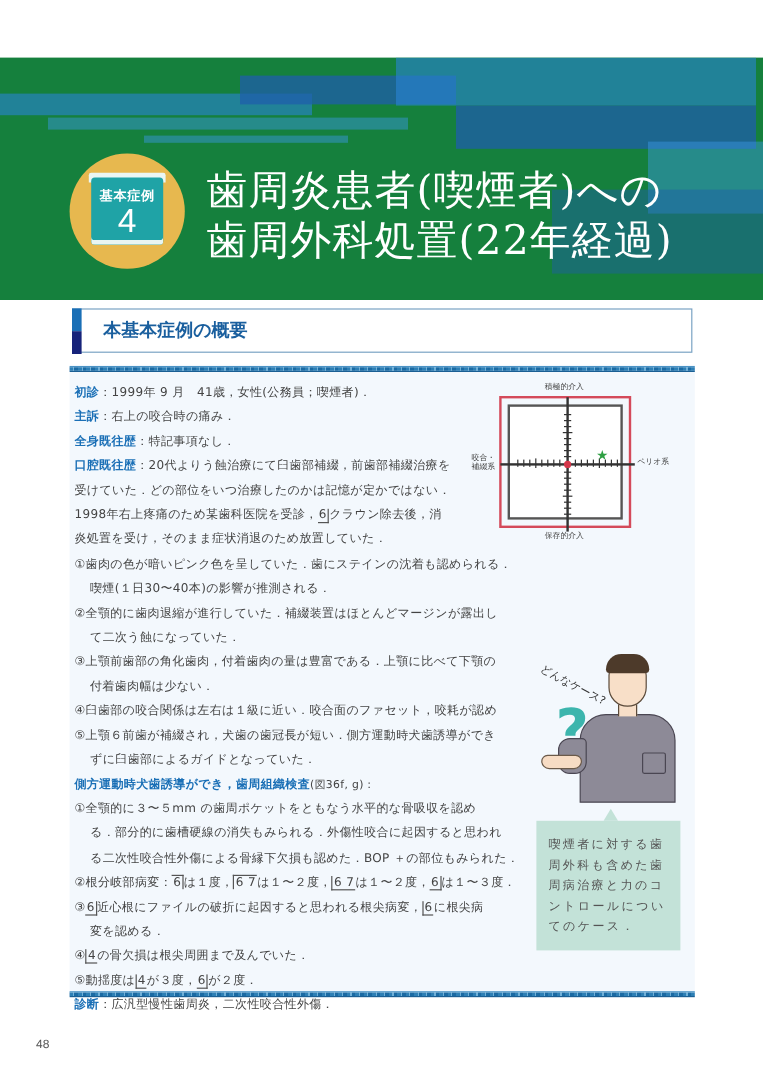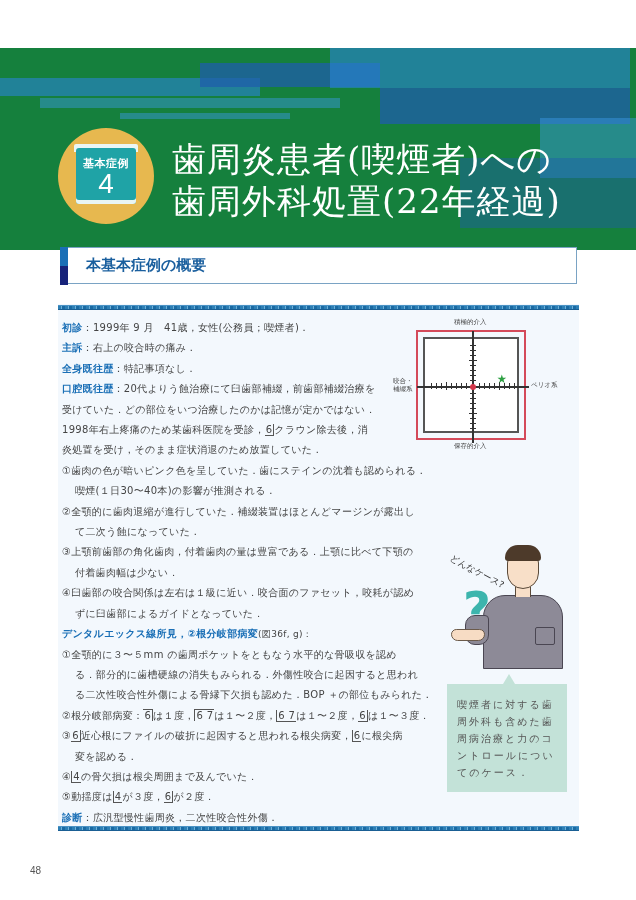--- a/index.html
+++ b/index.html
@@ -38,21 +38,21 @@
     color: #ffffff; font-size: 28px; font-family: "Liberation Sans", sans-serif;
   }
   .title {
     position: absolute; left: 172px; top: 90px; color: #ffffff;
     font-family: "DejaVu Serif", serif; font-size: 34px; line-height: 42px;
     letter-spacing: 1px;
   }
 
   
   .section-head {
-    position: absolute; left: 60px; top: 247px; width: 517px; height: 37px;
+    position: absolute; left: 60px; top: 257px; width: 517px; height: 37px;
     border: 1px solid #7aa3c4; background: #ffffff;
   }
   .section-head .bar-top { position: absolute; left: -1px; top: -1px; width: 8px; height: 19px; background: #1a6fb6; }
   .section-head .bar-bot { position: absolute; left: -1px; top: 18px; width: 8px; height: 19px; background: #17237a; }
   .section-head .text {
     position: absolute; left: 25px; top: 8px; font-size: 15px; color: #1a5f9e; font-weight: bold;
   }
 
   
   .panel {
@@ -162,23 +162,24 @@
   <p><span>1998年右上疼痛のため某歯科医院を受診，</span><span class="tooth r">6</span><span>クラウン除去後，消</span></p>
   <p>炎処置を受け，そのまま症状消退のため放置していた．</p>
 
   <p>①歯肉の色が暗いピンク色を呈していた．歯にステインの沈着も認められる．</p>
   <p class="indent">喫煙(１日30〜40本)の影響が推測される．</p>
   <p>②全顎的に歯肉退縮が進行していた．補綴装置はほとんどマージンが露出し</p>
   <p class="indent">て二次う蝕になっていた．</p>
   <p>③上顎前歯部の角化歯肉，付着歯肉の量は豊富である．上顎に比べて下顎の</p>
   <p class="indent">付着歯肉幅は少ない．</p>
   <p>④臼歯部の咬合関係は左右は１級に近い．咬合面のファセット，咬耗が認め</p>
+  <p>⑤上顎６前歯が補綴され，犬歯の歯冠長が短い．側方運動時犬歯誘導ができ</p>
   <p class="indent">ずに臼歯部によるガイドとなっていた．</p>
 
-  <p><span class="hd">デンタルエックス線所見，②根分岐部病変</span><span class="hd-small">(図36f, g)：</span></p>
+  <p><span class="hd">側方運動時犬歯誘導ができ，歯周組織検査</span><span class="hd-small">(図36f, g)：</span></p>
   <p>①全顎的に３〜５mm の歯周ポケットをともなう水平的な骨吸収を認め</p>
   <p class="indent">る．部分的に歯槽硬線の消失もみられる．外傷性咬合に起因すると思われ</p>
   <p class="indent">る二次性咬合性外傷による骨縁下欠損も認めた．BOP ＋の部位もみられた．</p>
   <p>
     <span>②根分岐部病変：</span><span class="tooth r" style="border-bottom:none;border-top:1px solid #555;">6</span><span>は１度，</span><span class="tooth lt">6 7</span><span>は１〜２度，</span><span class="tooth l">6 7</span><span>は１〜２度，</span><span class="tooth r">6</span><span>は１〜３度．</span>
   </p>
   <p>
     <span>③</span><span class="tooth r">6</span><span>近心根にファイルの破折に起因すると思われる根尖病変，</span><span class="tooth l">6</span><span>に根尖病</span>
   </p>
   <p class="indent">変を認める．</p>

